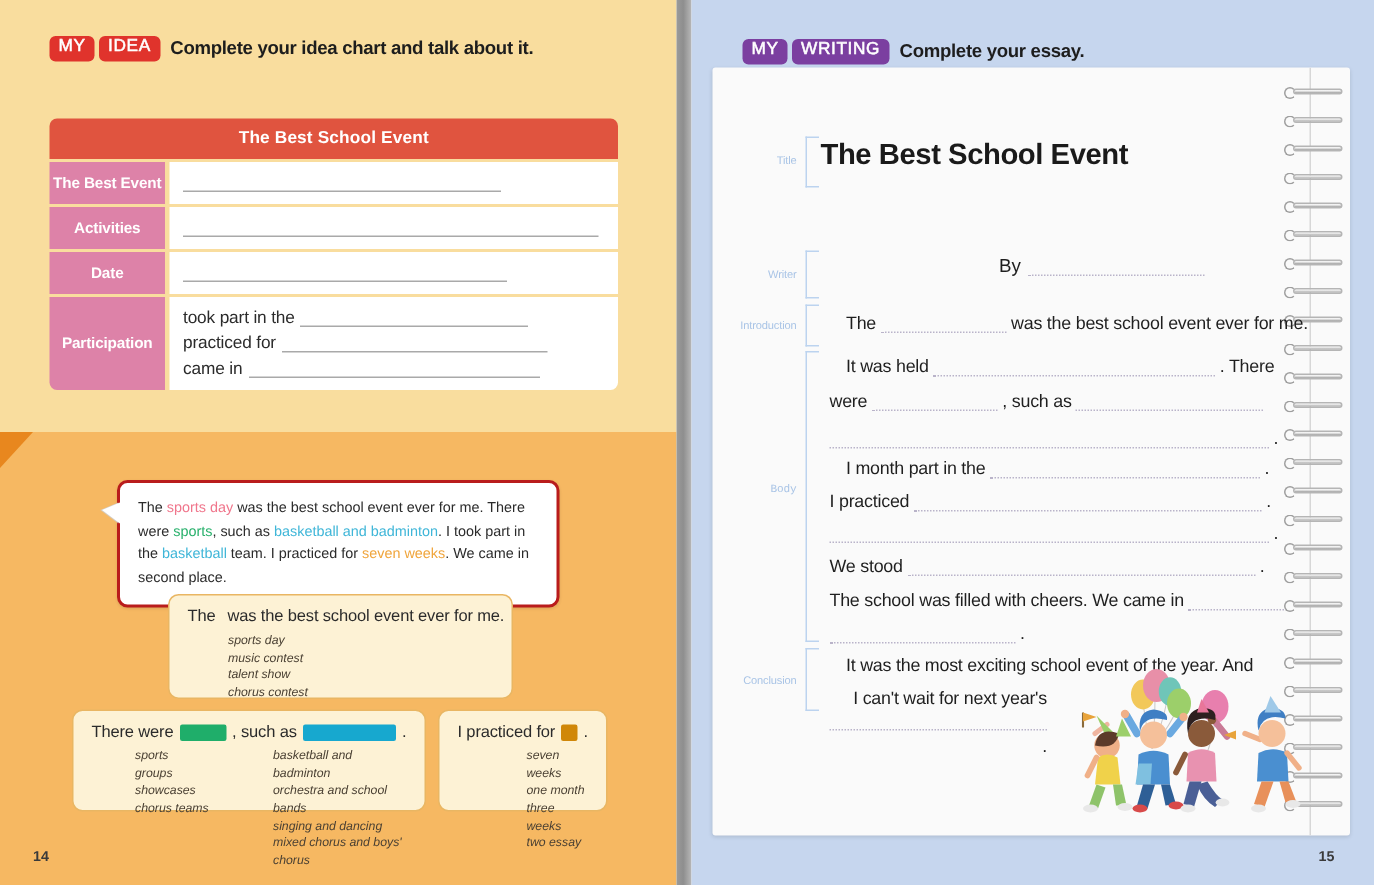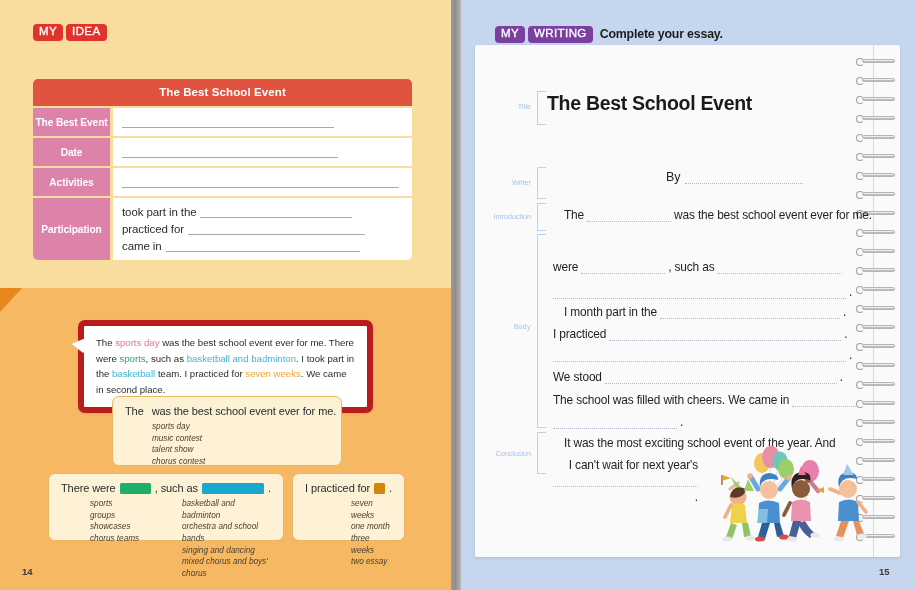--- a/index.html
+++ b/index.html
@@ -152,21 +152,21 @@
   }
   .part-line .blank-line { flex: 1; }
 
   
   .bubble {
     position: absolute;
     left: 78px;
     top: 320px;
     width: 295px;
     background: #ffffff;
-    border: 6px solid #b91c1c;
+    border: 2px solid #b91c1c;
     border-radius: 7px;
     padding: 9px 12px 10px 12px;
     box-sizing: border-box;
     font-size: 9.6px;
     line-height: 1.62;
     color: #2b2b2b;
     box-shadow: 0 1px 2px rgba(0,0,0,0.10);
   }
   .bubble:before {
     content: "";
@@ -360,43 +360,44 @@
 
   <div class="page-left">
     <div class="left-orange-band"></div>
     <div class="left-orange-tab"></div>
 
     <div class="section-head badge-red" style="left:33px; top:24px;">
       <span class="badge">
         <span class="badge-chip">MY</span>
         <span class="badge-chip">IDEA</span>
       </span>
+      <span class="section-instr">Complete your idea chart and talk about it.</span>
     </div>
 
     <div class="idea-table">
       <div class="idea-title">The Best School Event</div>
 
       <div class="idea-row row-sm">
         <div class="idea-label">The Best Event</div>
         <div class="idea-field">
           <span class="blank-line" style="width:212px;"></span>
         </div>
       </div>
 
       <div class="idea-row row-sm">
+        <div class="idea-label">Activities</div>
+        <div class="idea-field">
+          <span class="blank-line" style="width:277px;"></span>
+        </div>
+      </div>
+
+      <div class="idea-row row-sm">
         <div class="idea-label">Date</div>
         <div class="idea-field">
           <span class="blank-line" style="width:216px;"></span>
-        </div>
-      </div>
-
-      <div class="idea-row row-sm">
-        <div class="idea-label">Activities</div>
-        <div class="idea-field">
-          <span class="blank-line" style="width:277px;"></span>
         </div>
       </div>
 
       <div class="idea-row row-part">
         <div class="idea-label">Participation</div>
         <div class="idea-field">
           <div class="part-line">
             <span>took part in the</span>
             <span class="blank-line" style="max-width:152px;"></span>
           </div>
@@ -531,20 +532,25 @@
         <div class="bracket" style="left:62px; top:158px; height:28px;"></div>
         <div class="eline" style="left:89px; top:163px;">
           <span>The</span>
           <span class="dots" style="width:84px;"></span>
           <span>was the best school event ever for me.</span>
         </div>
 
         <div class="sec-label" style="left:16px; top:278px; width:40px;font-family:Liberation Mono, monospace;">Body</div>
         <div class="bracket" style="left:62px; top:189px; height:194px;"></div>
 
+        <div class="eline" style="left:89px; top:192px;">
+          <span>It was held</span>
+          <span class="dots" style="width:188px;"></span>
+          <span>. There</span>
+        </div>
 
         <div class="eline" style="left:78px; top:215px;">
           <span>were</span>
           <span class="dots" style="width:84px;"></span>
           <span>, such as</span>
           <span class="dots" style="width:125px;"></span>
         </div>
 
         <div class="eline" style="left:78px; top:240px;">
           <span class="dots" style="width:293px;"></span>

